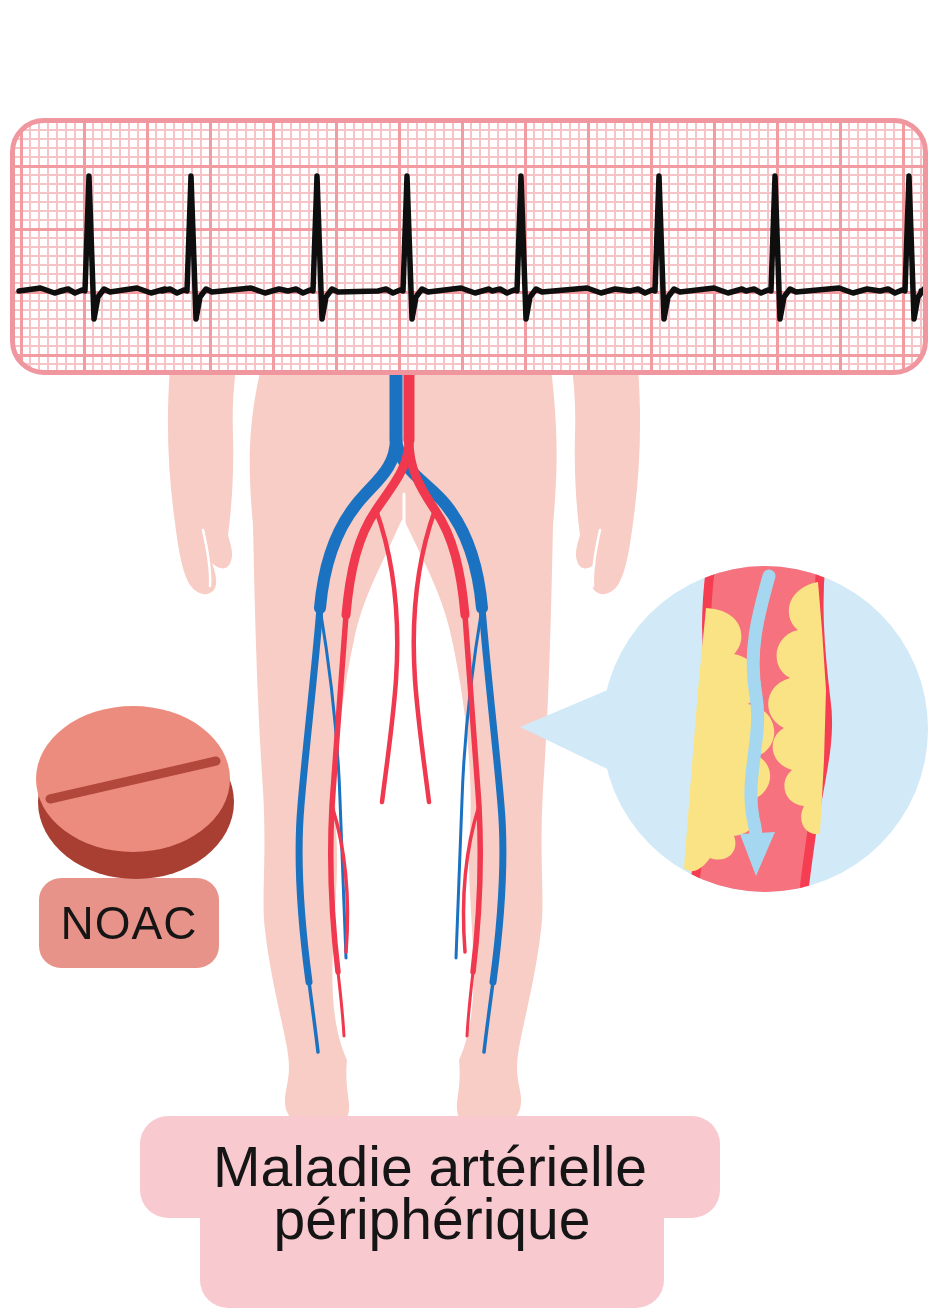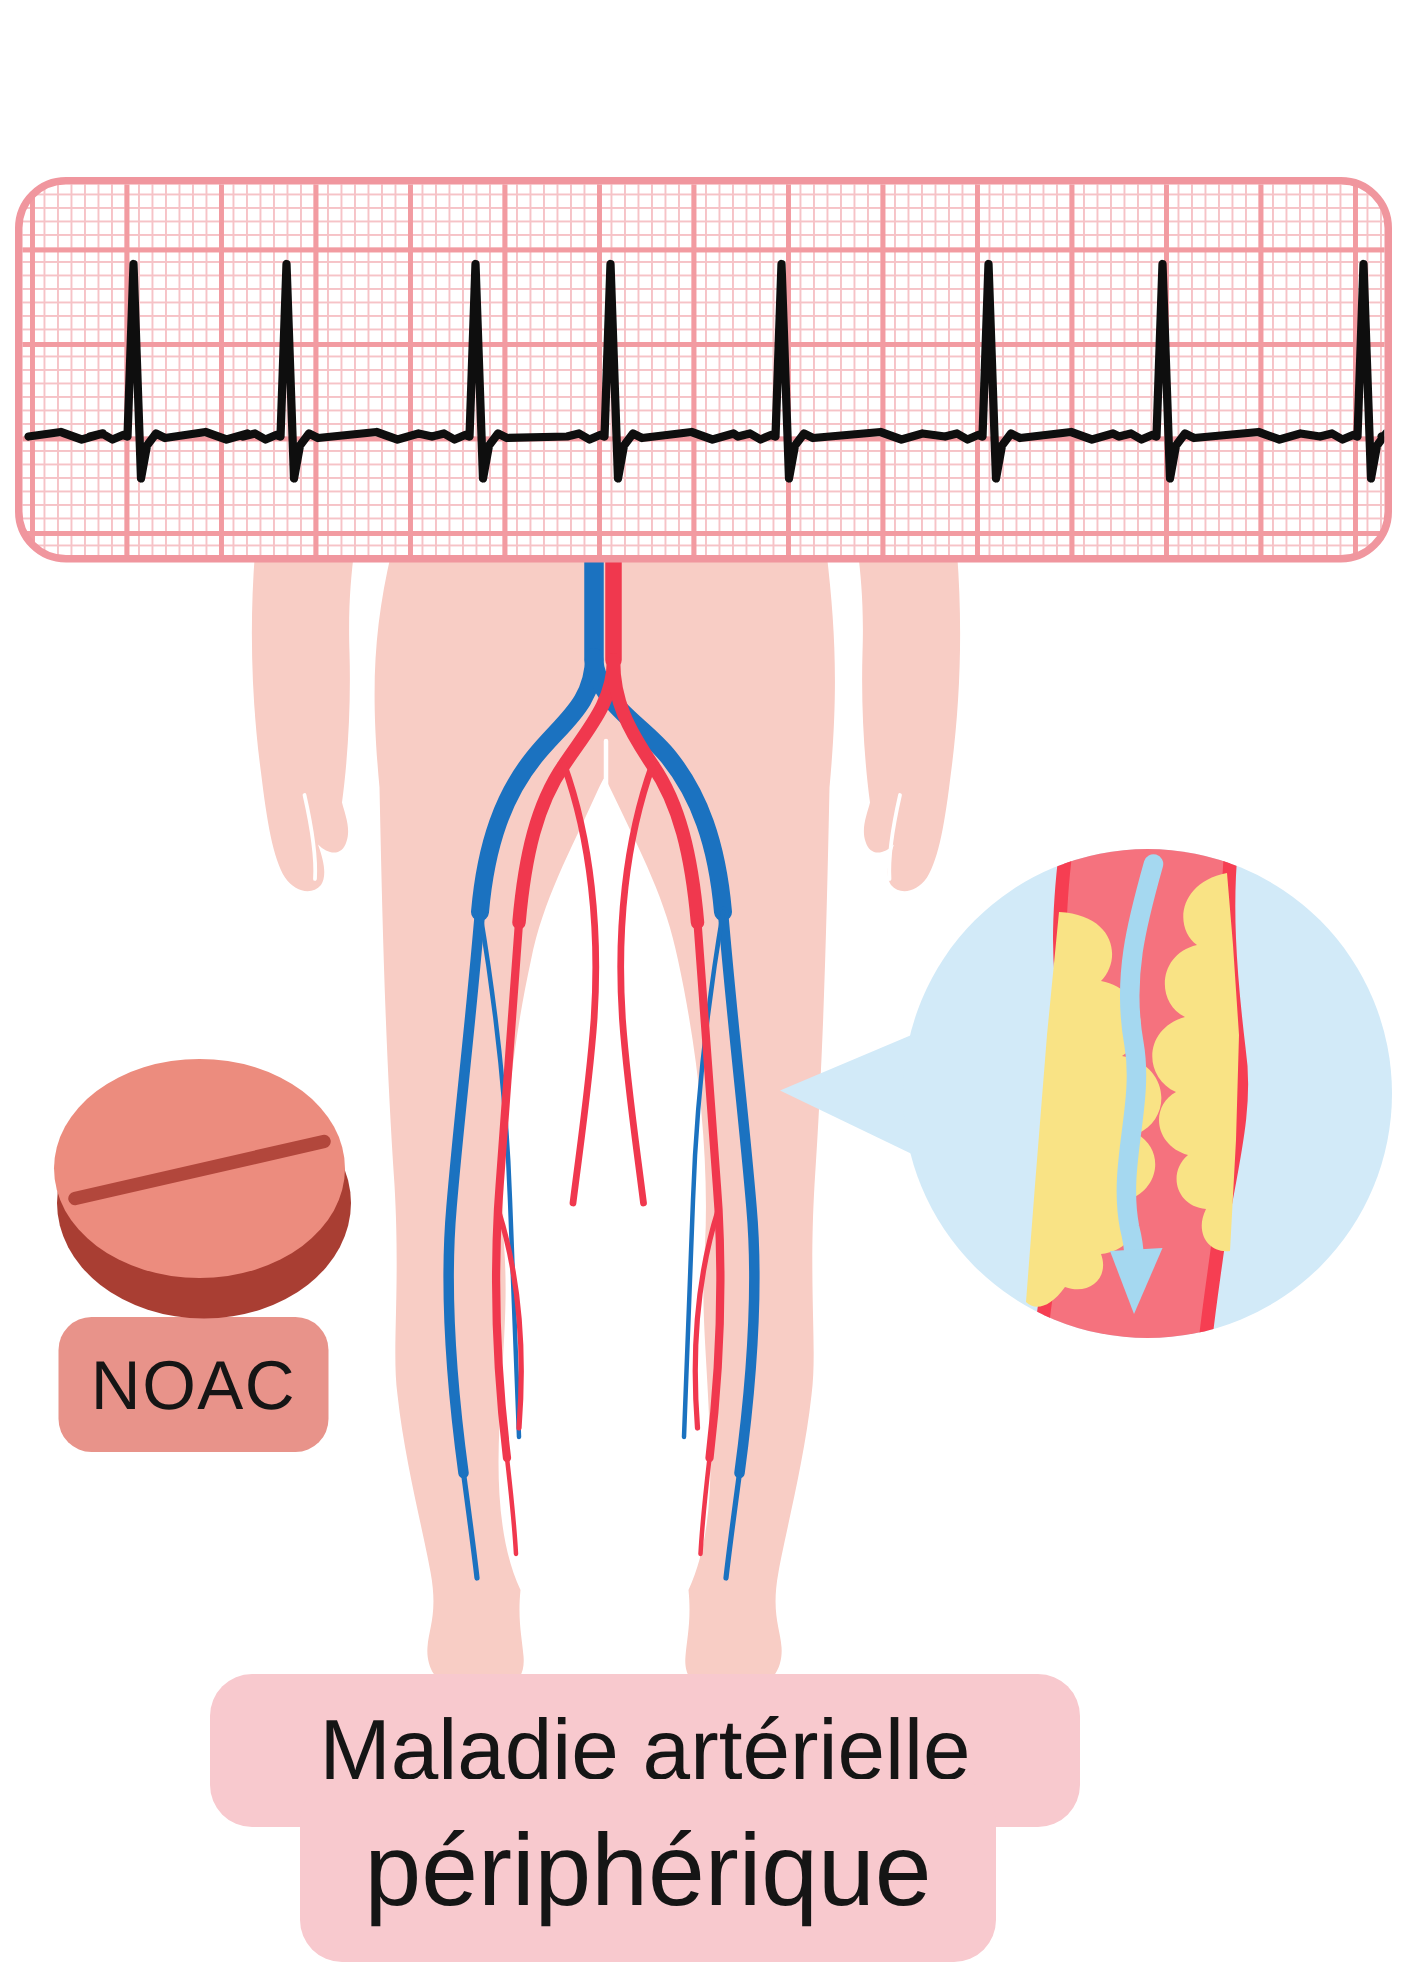--- a/index.html
+++ b/index.html
@@ -25,21 +25,21 @@
     background-size:63px 63px,63px 63px,9px 9px,9px 9px;
     background-position:5px 42px,5px 42px,5px 6px,5px 6px;}
   .ecg-strip svg{position:absolute;left:0;top:0;}
 
   .noac-badge{left:39px;top:878px;width:180px;height:90px;border-radius:22px;
               background:var(--noac_box);font-size:46px;z-index:1;letter-spacing:1px;text-align:center;}
 
   .b1{left:140px;top:1116px;width:580px;height:102px;border-radius:28px;
       background:var(--bottom_box);font-size:57px;z-index:5;}
   .b2{left:200px;top:1186px;width:464px;height:122px;border-radius:28px;
-      background:var(--bottom_box);font-size:68px;z-index:5;align-items:center;}
+      background:var(--bottom_box);font-size:57px;z-index:5;align-items:flex-start;}
 </style>
 </head>
 <body>
 
 <div class="stage">
 
   <div class="badge noac-badge">
     <span>NOAC</span>
   </div>
 

